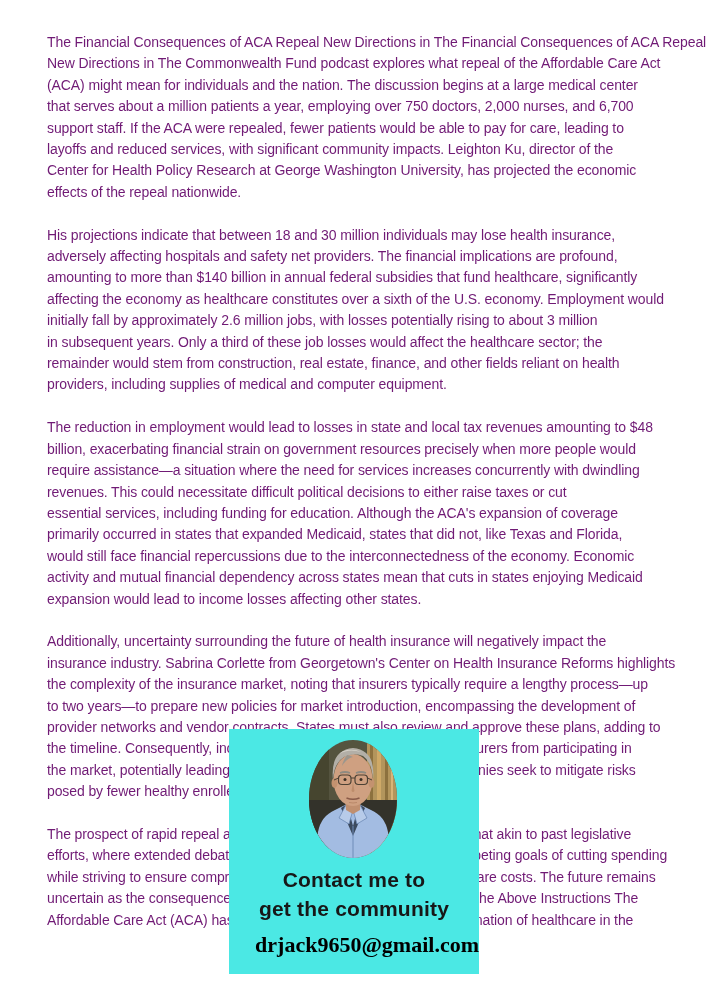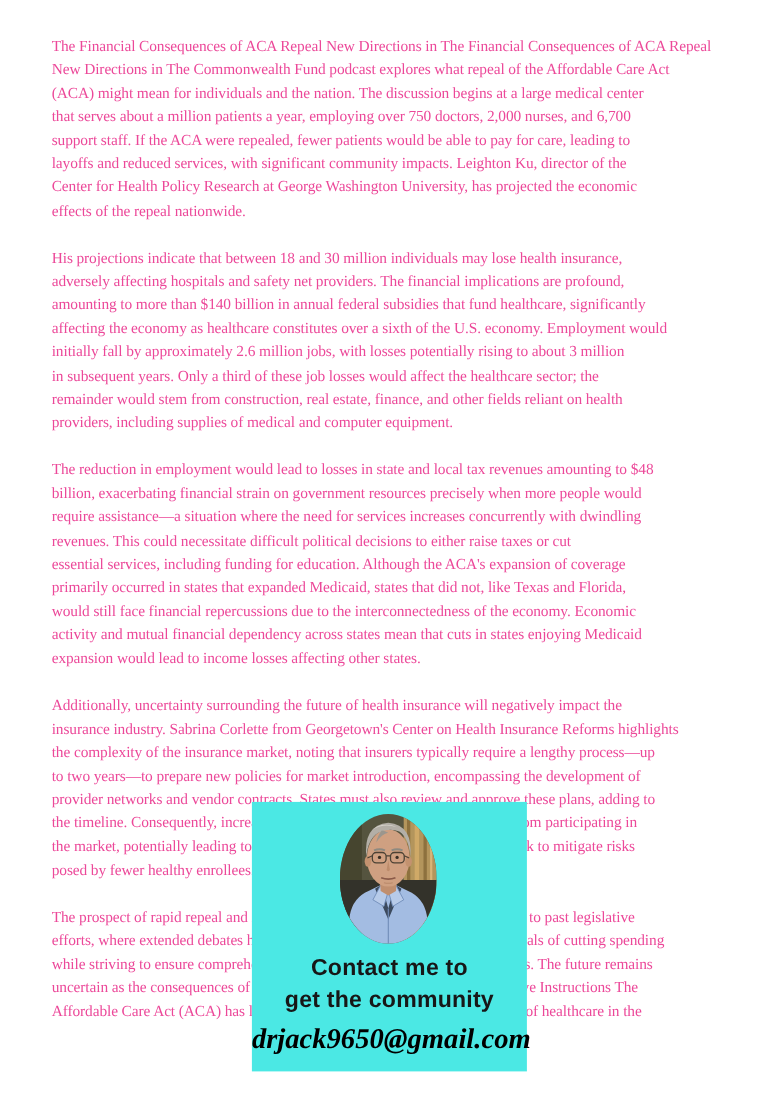--- a/index.html
+++ b/index.html
@@ -16,25 +16,25 @@
     font-family: "Liberation Serif", serif;
   }
   #text-block {
     position: absolute;
     left: 47px;
     top: 32px;
     width: 640px;
   }
   .para {
     white-space: pre;
-    font-family: Liberation Serif, serif;
+    font-family: Liberation Sans, sans-serif;
     font-size: 14px;
     line-height: 21.4px;
     letter-spacing: -0.1px;
-    color: #ec4899;
+    color: #701a75;
     margin: 0 0 21.4px 0;
   }
   #overlay {
     position: absolute;
     left: 229px;
     top: 729px;
     width: 250px;
     height: 245px;
     background: #4BE8E4;
   }
@@ -59,27 +59,26 @@
     font-size: 21px;
     line-height: 29px;
     color: #171717;
     letter-spacing: 0.2px;
   }
   #contact-email {
     position: absolute;
     left: 0;
     top: 203px;
     width: 100%;
-    text-align: left;
+    text-align: right;
     font-family: "Liberation Serif", serif;
     font-weight: bold;
-    font-size: 26px;
+    font-size: 22px;
     line-height: 26px;
     color: #000000;
-    font-style: italic;
   }
 </style>
 </head>
 <body>
 
 <div id="page">
 
   <div id="text-block">
       <div class="para">The Financial Consequences of ACA Repeal New Directions in The Financial Consequences of ACA Repeal
 New Directions in The Commonwealth Fund podcast explores what repeal of the Affordable Care Act

